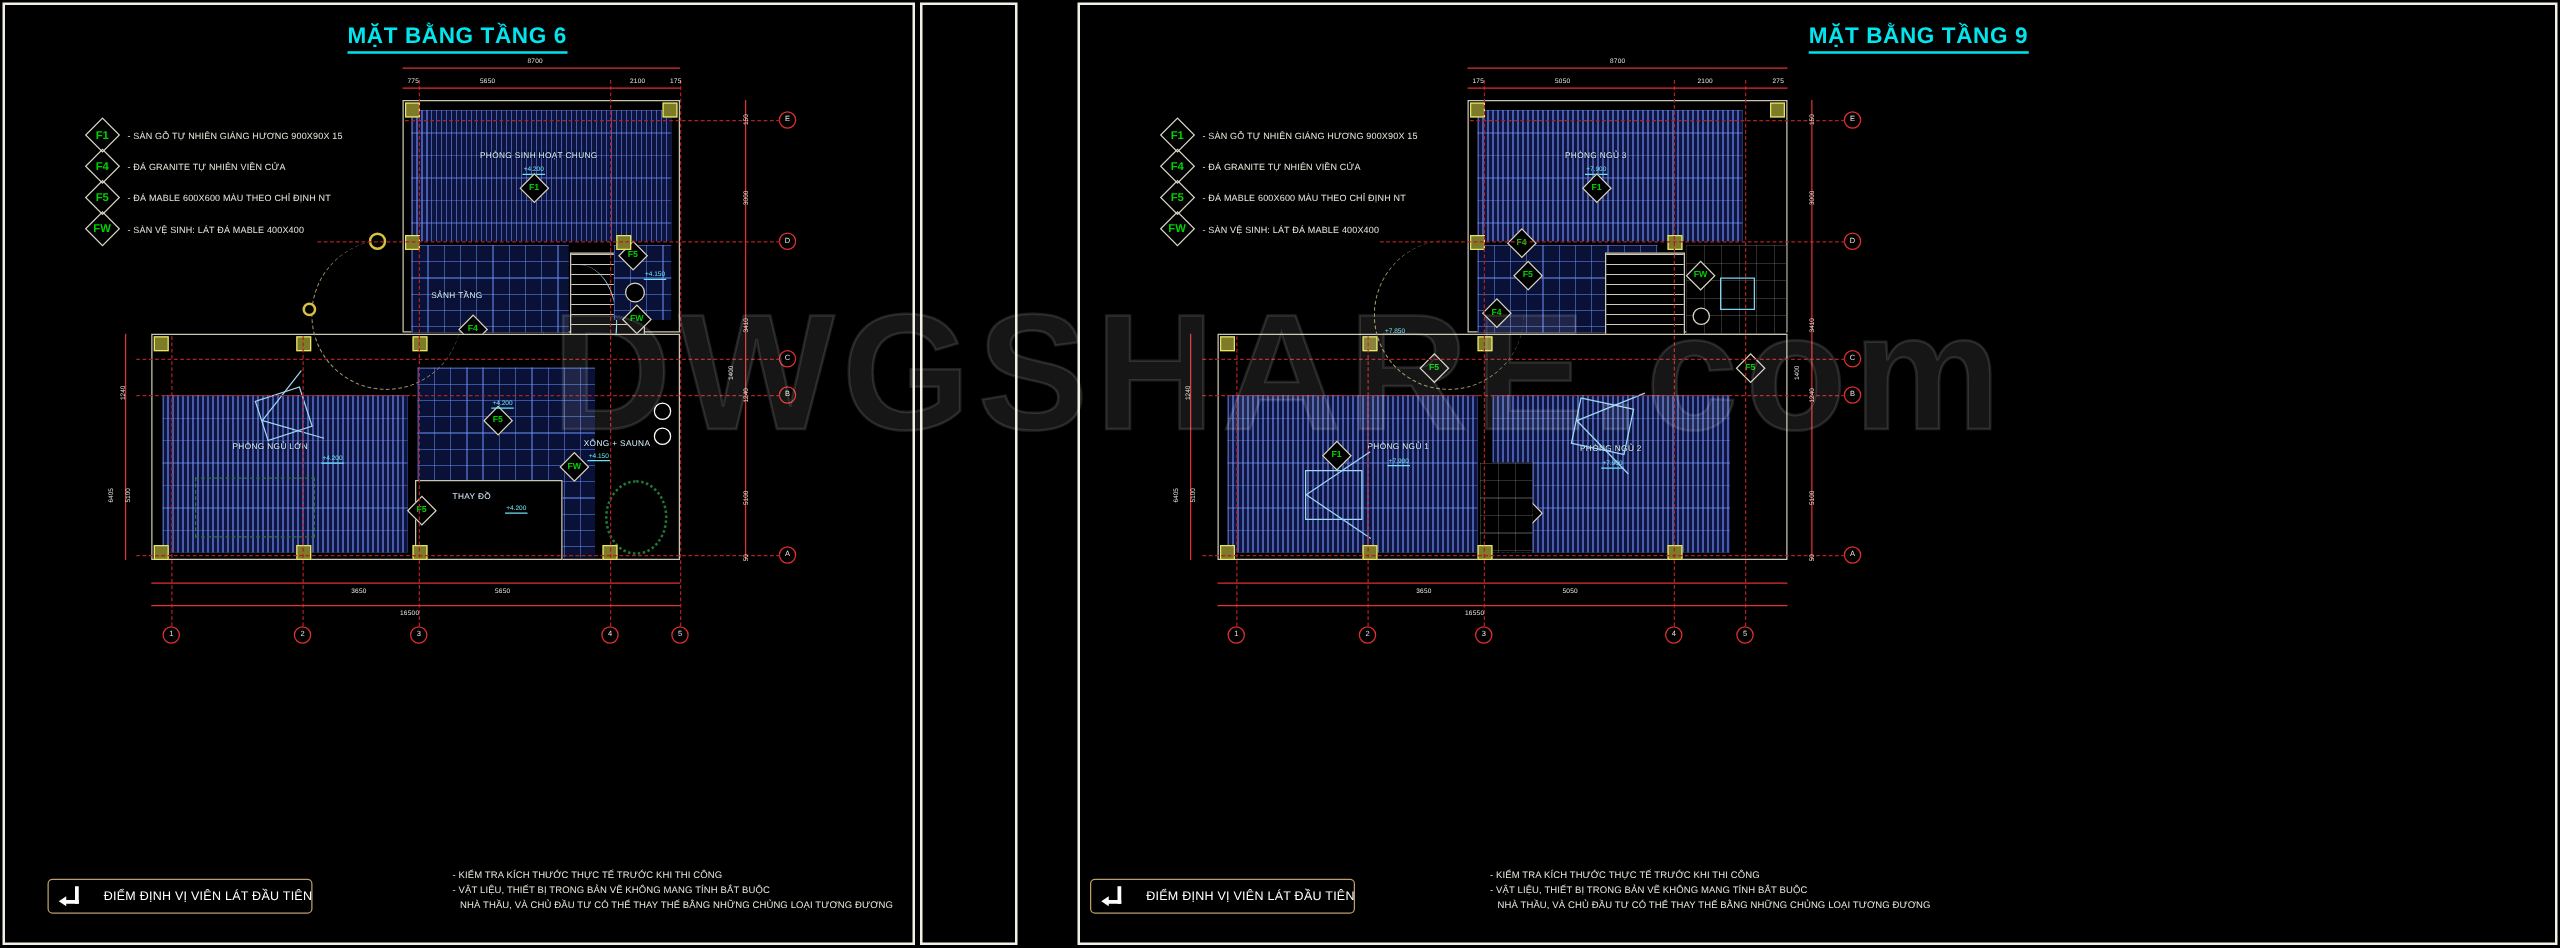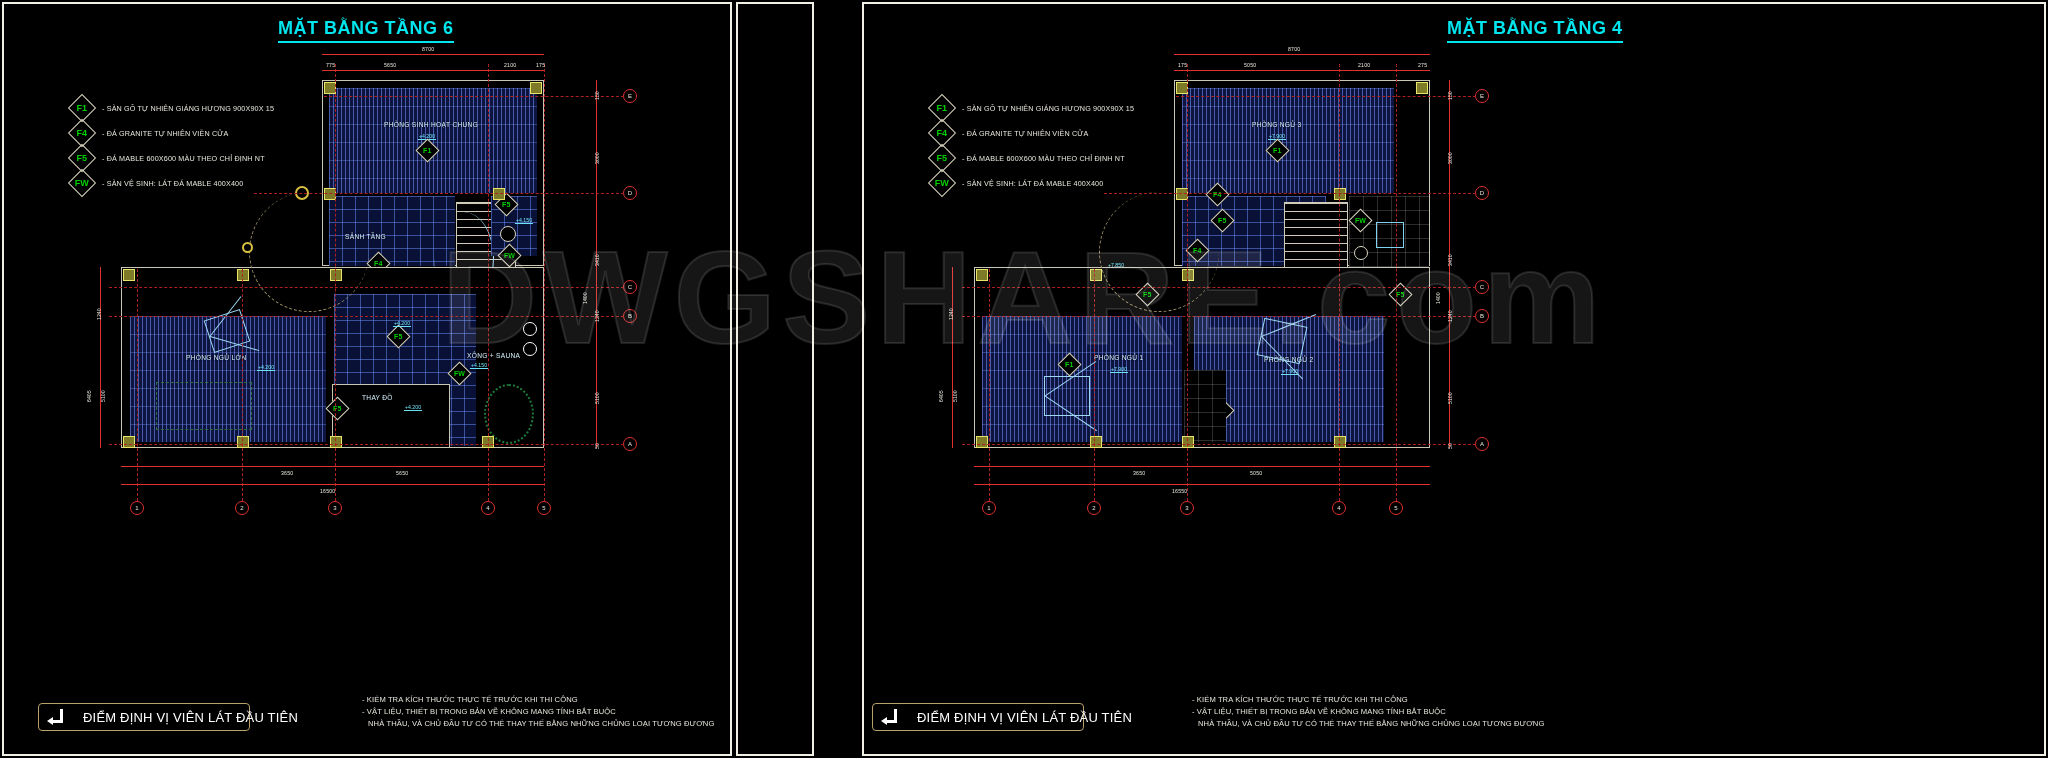--- a/index.html
+++ b/index.html
@@ -92,21 +92,21 @@
   .tb-arrow { position: relative; width: 22px; height: 16px; flex: 0 0 auto; }
   .tb-arrow i { position: absolute; background: #ffffff; display: block; }
   .tb-arrow i.v { left: 13px; top: 0; width: 3px; height: 14px; }
   .tb-arrow i.h { left: 4px; top: 11px; width: 12px; height: 3px; }
   .tb-arrow i.head {
     left: 0; top: 8px; width: 0; height: 0; background: none;
     border-top: 4px solid transparent; border-bottom: 4px solid transparent;
     border-right: 6px solid #ffffff;
   }
   .tb-text {
-    color: #ffffff; font-size: 13px; margin-left: 14px;
+    color: #ffffff; font-size: 10px; margin-left: 14px;
     letter-spacing: .2px; white-space: nowrap;
   }
 
   
   .plan { position: absolute; }
   .wall {
     position: absolute;
     border: 1px solid #c9c6b4;
     background: #000;
   }
@@ -441,21 +441,21 @@
           <i class="head"></i>
       </div>
       <div class="tb-text">ĐIỂM ĐỊNH VỊ VIÊN LÁT ĐẦU TIÊN</div>
     </div>
   </div>
 
   <div class="sheet sheet-mid"></div>
 
   <div class="sheet sheet-right">
 
-    <div class="plan-title" style="left:583px; top:14px;">MẶT BẰNG TẦNG 4</div>
+    <div class="plan-title" style="left:583px; top:14px;">MẶT BẰNG TẦNG 9</div>
 
     <div class="legend" style="left:68px; top:92px;">
       <div class="legend-row">
         <div class="diamond">
             <span>F1</span>
           </div>
         <div class="legend-text">- SÀN GỖ TỰ NHIÊN GIÁNG HƯƠNG 900X90X 15</div>
       </div>
       <div class="legend-row">
         <div class="diamond">

